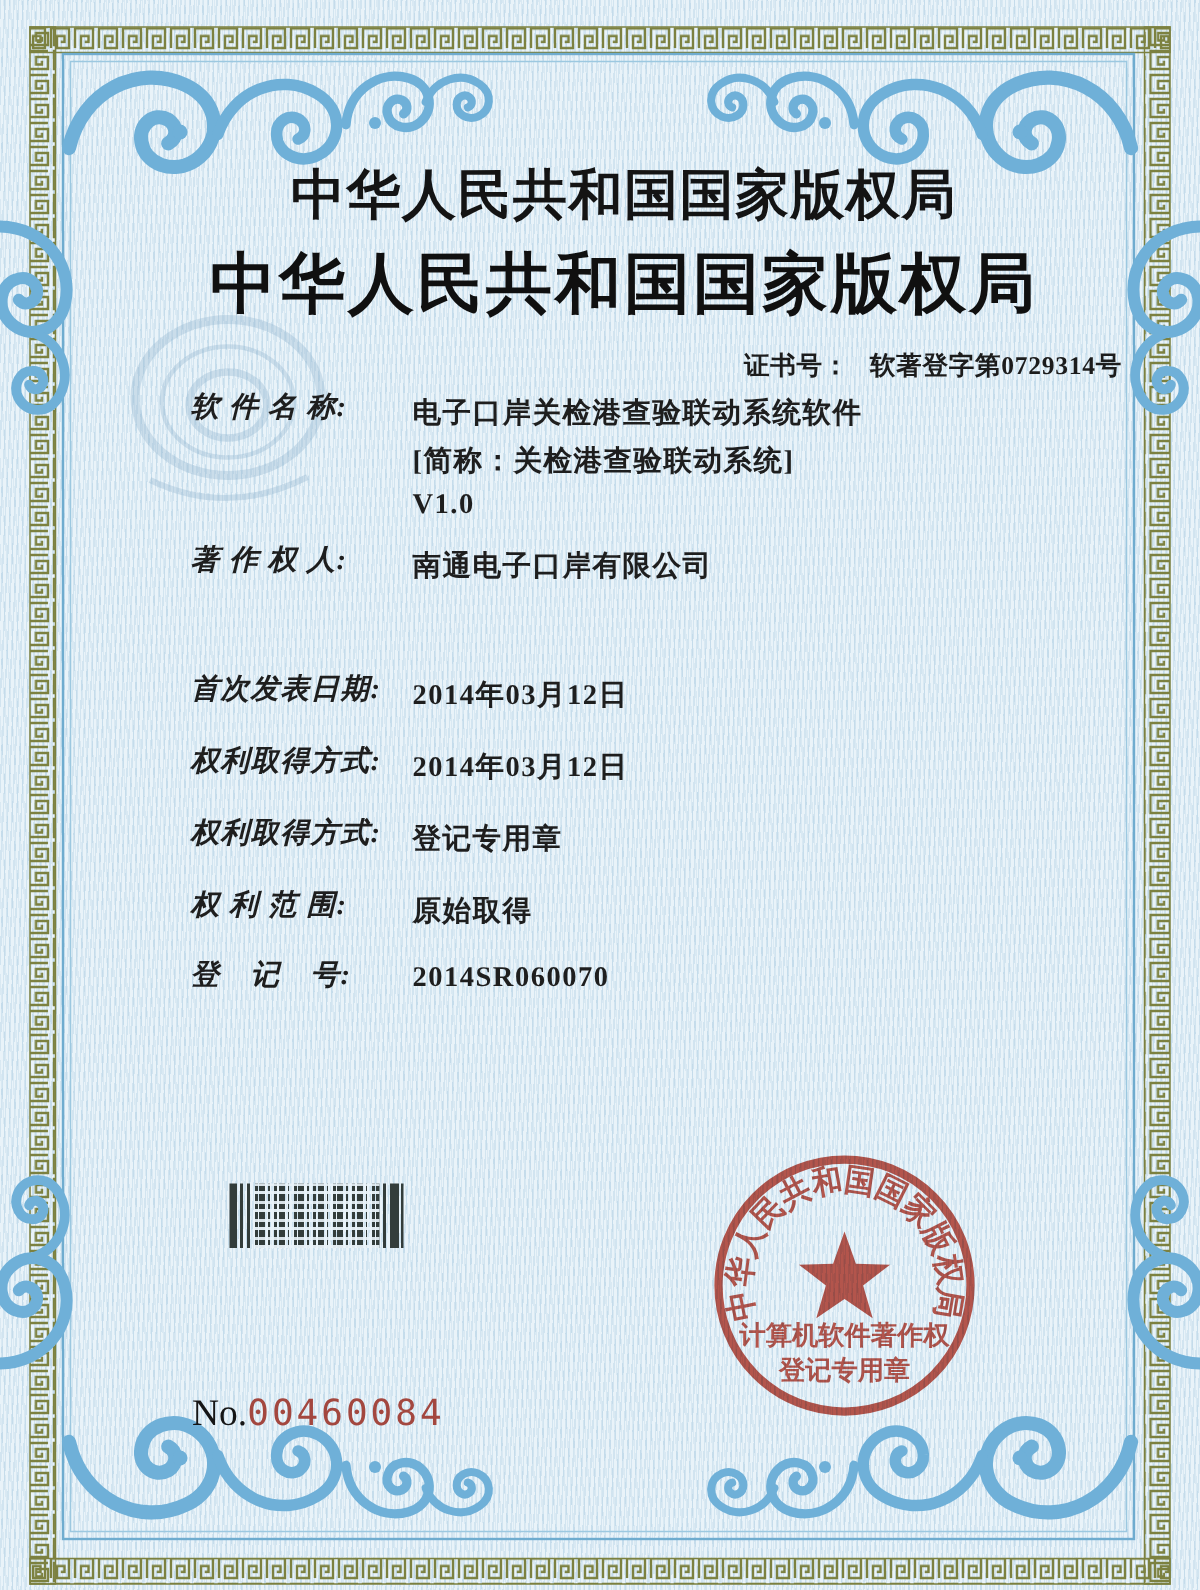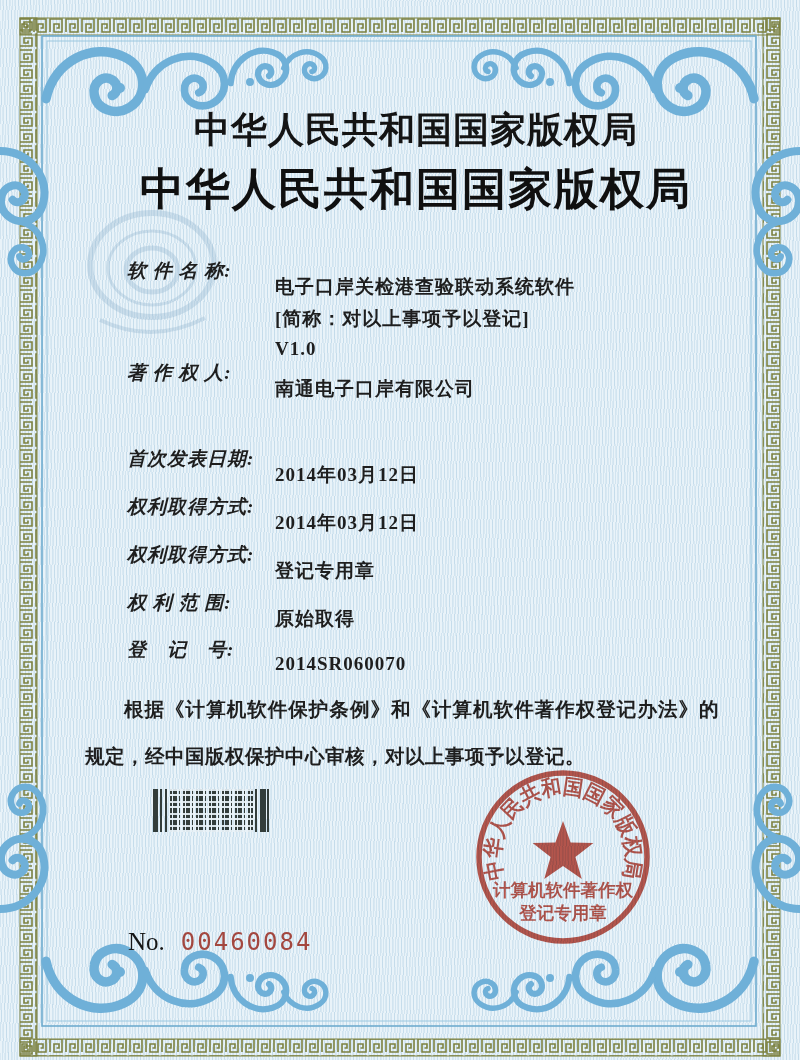--- a/index.html
+++ b/index.html
@@ -22,36 +22,36 @@
   .cert-title{
     left:0;top:160px;width:100%;text-align:center;
     font-size:44px;font-weight:bold;color:#101010;letter-spacing:2px;
   }
   .certno{
     top:232px;right:84px;font-size:17px;font-weight:bold;color:#1c1c1c;letter-spacing:.5px;
   }
   .certno .lbl{margin-right:14px;}
   .frow{font-size:19px;font-weight:bold;color:#1e1e1e;}
   .frow .lab{position:absolute;left:95px;top:0;white-space:nowrap;letter-spacing:1px;font-style:italic;}
-  .frow .val{position:absolute;left:243px;top:16px;white-space:nowrap;letter-spacing:1px;}
+  .frow .val{position:absolute;left:243px;top:4px;white-space:nowrap;letter-spacing:1px;}
   .statement{
     left:85px;top:686px;width:634px;font-size:19.5px;font-weight:bold;color:#1e1e1e;
     line-height:47px;text-align:justify;text-indent:2em;letter-spacing:.5px;
   }
   .barcode{
     left:153px;top:789px;width:116px;height:43px;display:flex;
   }
   .bc-guard{height:100%;}
   .bc-guard.l{width:17px;background:linear-gradient(90deg,#333d3b 0 5px,transparent 5px 7px,#333d3b 7px 9px,transparent 9px 12px,#333d3b 12px 14px,transparent 14px 17px);}
   .bc-guard.r{width:16px;background:linear-gradient(90deg,transparent 0 2px,#333d3b 2px 4px,transparent 4px 7px,#333d3b 7px 13px,transparent 13px 14px,#333d3b 14px 16px);}
   .bc-mosaic{flex:1;height:100%;background-image:
       repeating-linear-gradient(0deg, rgba(233,243,249,.95) 0 2px, transparent 2px 5px, rgba(233,243,249,.9) 5px 7px, transparent 7px 12px),
       repeating-linear-gradient(90deg, #333d3b 0 2px, transparent 2px 3px, #333d3b 3px 7px, transparent 7px 9px, #333d3b 9px 10px, transparent 10px 13px);}
   .serial{top:928px;left:128px;font-size:25px;color:#161616;}
-  .serial .num{color:#a3473f;font-family:"DejaVu Sans Mono","Liberation Mono",monospace;font-size:24px;letter-spacing:2px;margin-left:16px;}
+  .serial .num{color:#a3473f;font-family:"DejaVu Sans Mono","Liberation Mono",monospace;font-size:24px;letter-spacing:2px;}
   .issue-date{top:936px;left:489px;font-size:23px;font-weight:bold;color:#30302e;letter-spacing:1px;z-index:1;}
   .seal-wrap{left:468px;top:762px;width:190px;height:190px;z-index:2;mix-blend-mode:multiply;opacity:.92;}
 </style>
 </head>
 <body>
 
 <div class="page">
 
   <svg class="deco" viewBox="0 0 800 1060" xmlns="http://www.w3.org/2000/svg">
     <defs>
@@ -99,27 +99,30 @@
       <ellipse cx="152" cy="265" rx="62" ry="52" stroke-width="6"></ellipse>
       <ellipse cx="152" cy="268" rx="44" ry="37" stroke-width="3"></ellipse>
       <ellipse cx="152" cy="270" rx="26" ry="22" stroke-width="5"></ellipse>
       <path d="M100 320 Q152 345 205 318" stroke-width="4"></path>
     </g>
   </svg>
 
   <div class="abs authority">中华人民共和国国家版权局</div>
   <div class="abs cert-title">中华人民共和国国家版权局</div>
 
+  <div class="abs certno">
+    <span class="lbl">证书号：</span><span>软著登字第0729314号</span>
+  </div>
 
   <div class="abs frow" style="top:258px;">
     <span class="lab">软 件 名 称:</span>
     <span class="val">电子口岸关检港查验联动系统软件</span>
   </div>
   <div class="abs frow" style="top:290px;">
-    <span class="val">[简称：对以上事项予以登记]</span>
+    <span class="val">[简称：关检港查验联动系统]</span>
   </div>
   <div class="abs frow" style="top:322px;">
     <span class="val">V1.0</span>
   </div>
 
   <div class="abs frow" style="top:360px;">
     <span class="lab">著 作 权 人:</span>
     <span class="val">南通电子口岸有限公司</span>
   </div>
 
@@ -141,21 +144,20 @@
   <div class="abs frow" style="top:590px;">
     <span class="lab">权 利 范 围:</span>
     <span class="val">原始取得</span>
   </div>
 
   <div class="abs frow" style="top:637px;">
     <span class="lab">登　记　号:</span>
     <span class="val">2014SR060070</span>
   </div>
 
-  <div class="abs statement">根据《计算机软件保护条例》和《计算机软件著作权登记办法》的规定，经中国版权保护中心审核，对以上事项予以登记。</div>
 
   <div class="abs barcode">
     <div class="bc-guard l"></div>
     <div class="bc-mosaic"></div>
     <div class="bc-guard r"></div>
   </div>
 
   <div class="abs serial">
     <span>No.</span><span class="num">00460084</span>
   </div>

